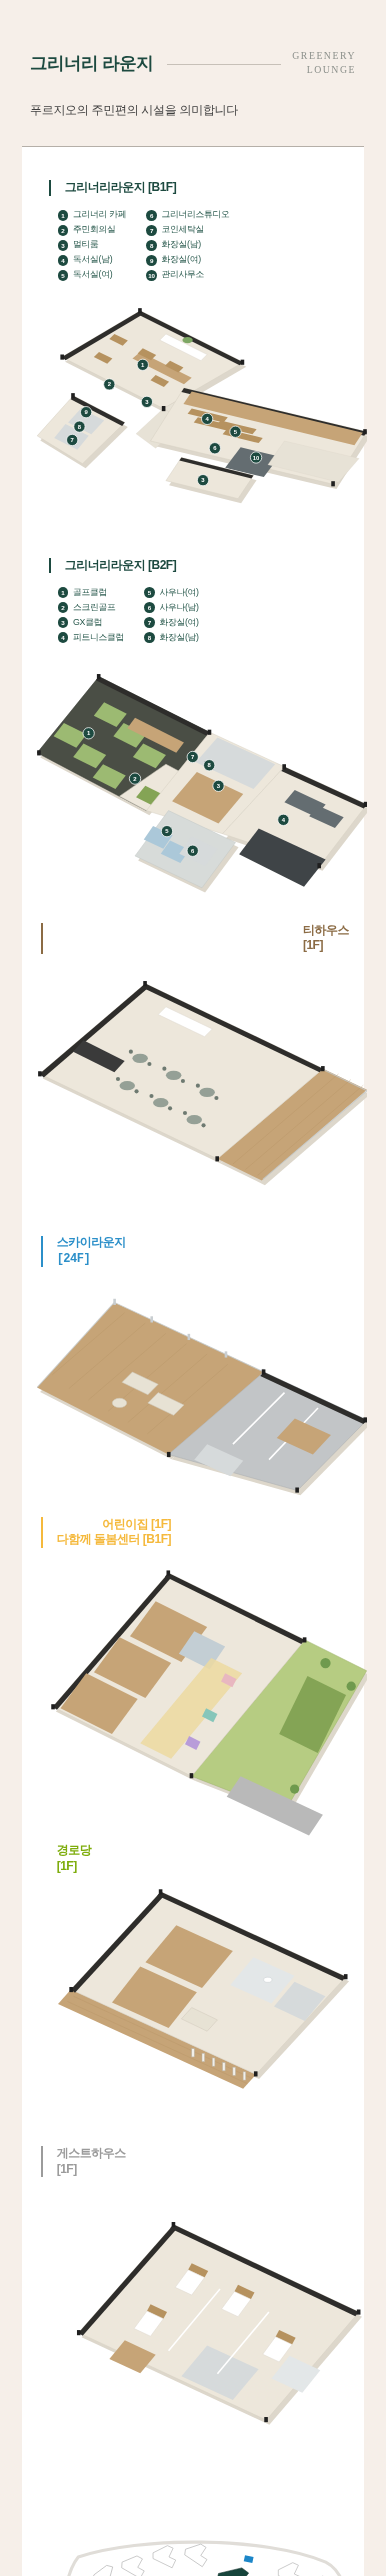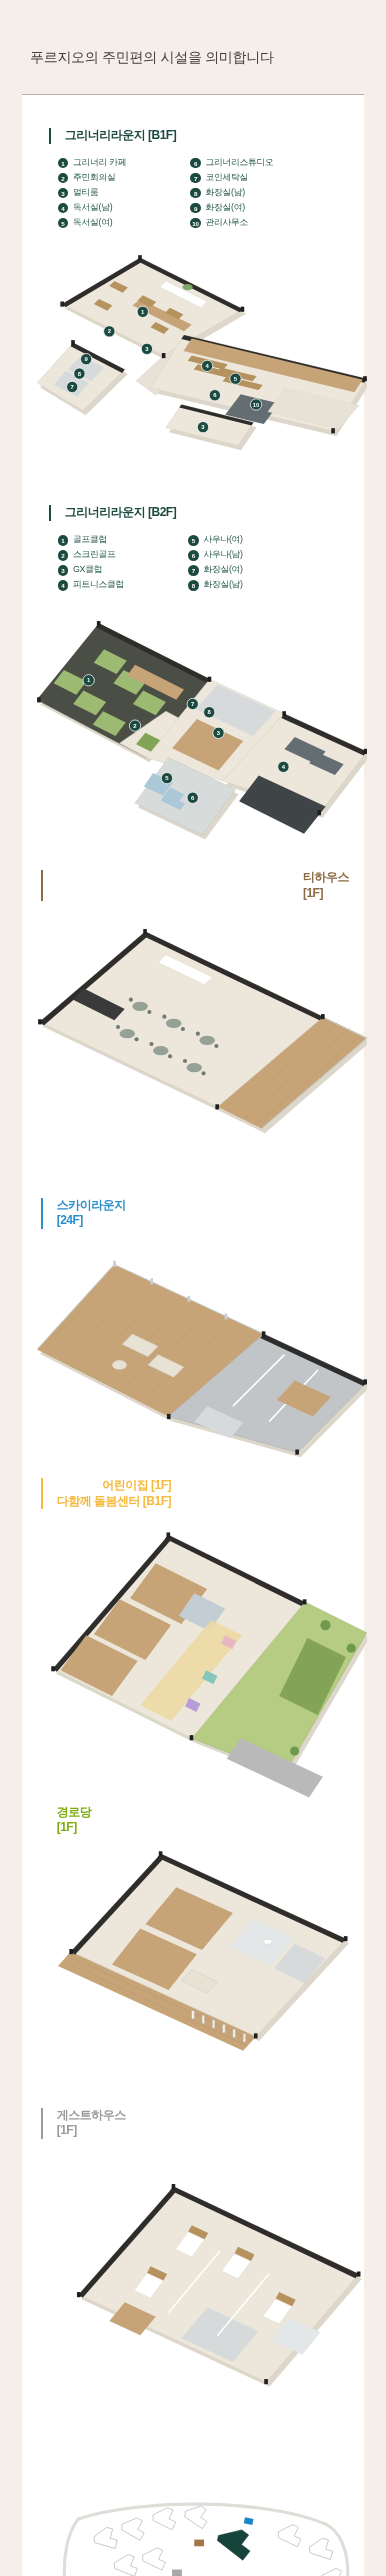--- a/index.html
+++ b/index.html
@@ -8,37 +8,37 @@
     background: #f6efe9;
     font-family: "Liberation Sans", "DejaVu Sans", sans-serif;
     color: #333;
   }
   
   .header { margin: 49px 30px 0 30px; }
   .title-row { display: flex; align-items: center; }
   .page-title { color: #1d4a40; font-size: 17.5px; font-weight: bold; letter-spacing: -0.5px; white-space: nowrap; }
   .title-rule { flex: 1; height: 0.5px; background: #c7c0b8; margin: 3.1px 11.3px 0 13.4px; }
   .title-en { text-align: right; font-family: "Liberation Serif", "DejaVu Serif", serif; color: #8d918c; font-size: 9.8px; letter-spacing: 1.5px; line-height: 1.4; white-space: nowrap; }
-  .subtitle { margin-top: 15px; color: #3e3e3e; font-size: 14px; letter-spacing: -0.3px; }
+  .subtitle { margin-top: 26px; color: #3e3e3e; font-size: 12px; letter-spacing: -0.3px; }
   
   .card { margin: 27px 21.6px 0 21.6px; background: #fff; border-top: 1px solid #b5afa8; padding: 0 15.5px 25px 15.5px; }
   
   .sec-head { display: flex; margin-left: 4.1px; }
   .sec-bar { width: 2.1px; background: currentColor; margin-right: 13.4px; flex: none; }
   .sec-title { font-size: 12px; font-weight: bold; line-height: 15.5px; letter-spacing: -0.5px; }
   .c-greenery { color: #1d4a40; padding-left: 8px; }
   .c-tea { color: #8b6b44; justify-content: space-between; }
   .c-sky { color: #2b8fc9; }
   .c-daycare { color: #f5b93c; }
   .c-senior { color: #7ead0c; }
   .c-guest { color: #9b9b9b; }
   .mt64 { margin-top: 33px; } .mt96 { margin-top: 49px; } .mt58 { margin-top: 30px; }
-  .mt42 { margin-top: 19px; } .mt24 { margin-top: 12.4px; text-align: right; } .mt8 { margin-top: 4.1px; align-items: center; } .mt98 { margin-top: 50px; }
+  .mt42 { margin-top: 5px; font-family: Liberation Mono, monospace; } .mt24 { margin-top: 12.4px; text-align: right; } .mt8 { margin-top: 4.1px; align-items: center; } .mt98 { margin-top: 50px; }
   
-  .legend-cols { display: flex; gap: 64px; margin: 13.4px 0 0 20.6px; }
+  .legend-cols { display: flex; gap: 20px; margin: 13.4px 0 0 20.6px; }
   .legend-item { display: flex; align-items: center; height: 12.4px; margin-bottom: 2.6px; }
   .num-badge { width: 10.8px; height: 10.8px; border-radius: 50%; background: #1d4a40; color: #fff;
     font-size: 6.2px; font-weight: bold; display: flex; align-items: center; justify-content: center;
     margin-right: 4.6px; flex: none; }
   .legend-label { color: #2a5a4e; font-size: 8.8px; letter-spacing: -0.3px; }
   
   .plan { display: block; margin: 0 auto; }
   .marker-circle { fill: #1d4a40; stroke: #ffffff; stroke-width: 1.5; }
   .marker-num { fill: #fff; font-size: 11.5px; font-weight: bold; text-anchor: middle;
     font-family: "Liberation Sans", sans-serif; }
@@ -61,20 +61,28 @@
   .glass { stroke: #c3c9cc; stroke-width: 2; fill: none; opacity: 0.8; }
   .plank { stroke: #b08e5f; stroke-width: 1; opacity: 0.55; }
   .wline { stroke: #ffffff; stroke-width: 3; }
   .bout { fill: #ffffff; stroke: #bdbdbd; stroke-width: 1.5; }
   .road { stroke: #e0ddd8; stroke-width: 6; fill: none; }
 </style>
 </head>
 <body>
 
 <div class="header">
+  <div class="title-row">
+    <div class="page-title">그리너리 라운지</div>
+    <div class="title-rule"></div>
+    <div class="title-en">
+      <div>GREENERY</div>
+      <div>LOUNGE</div>
+    </div>
+  </div>
   <div class="subtitle">푸르지오의 주민편의 시설을 의미합니다</div>
 </div>
 
 <div class="card">
 
   <div class="sec-head c-greenery mt64">
     <span class="sec-bar"></span>
     <h2 class="sec-title">그리너리라운지 [B1F]</h2>
   </div>
   <div class="legend-cols">

